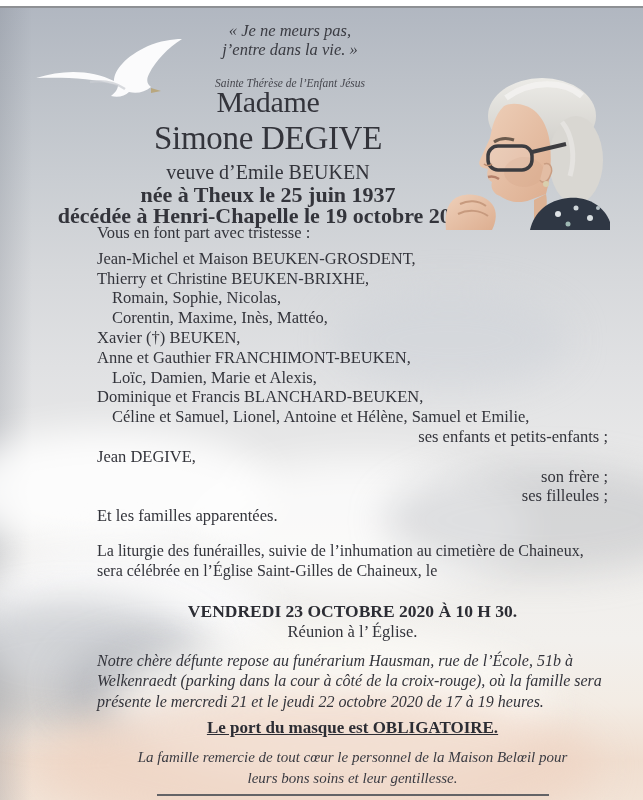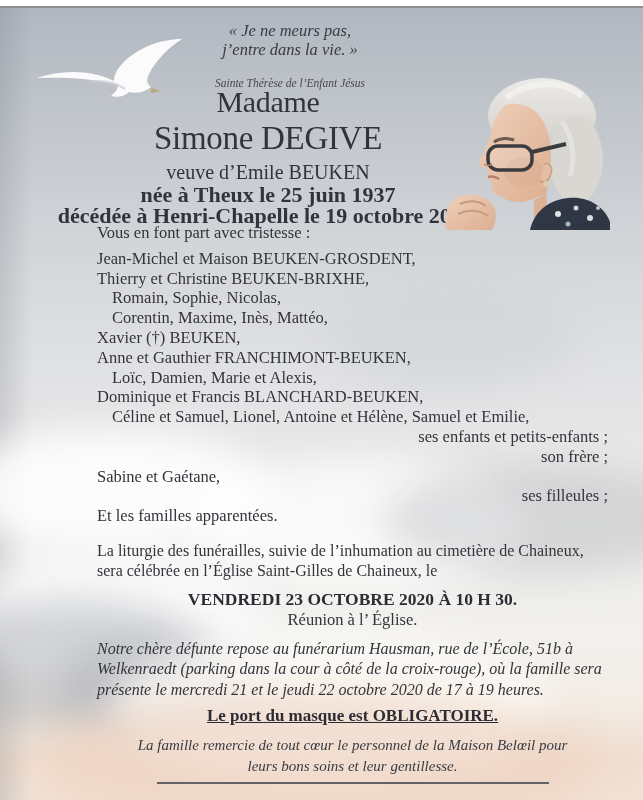--- a/index.html
+++ b/index.html
@@ -50,21 +50,21 @@
   .t-birth, .t-death { font-size:22px; line-height:21px;font-weight:bold; }
 
   .portrait { position:absolute; left:438px; top:72px; width:172px; height:158px; z-index:4; }
 
   .body { position:absolute; top:223px; left:97px; width:511px; z-index:4;
     font-size:16.5px; line-height:19.8px; }
   .intro { margin-bottom:6px; }
   .ln.indent { padding-left:15px; }
   .ln.right  { text-align:right; }
   .para { margin-top:15px; font-size:16px; line-height:20.5px; }
-  .date { margin-top:6px; text-align:center; font-weight:bold; font-size:17.5px;
+  .date { margin-top:18px; text-align:center; font-weight:bold; font-size:17.5px;
     line-height:22px; color:#2c2d34; }
   .meet { text-align:center; font-size:16.5px; line-height:20px; }
   .para2 { margin-top:9px; font-size:16px; line-height:20.5px;font-style:italic; }
   .mask { margin-top:5px; text-align:center; font-weight:bold; font-size:17px;
     line-height:22px; color:#2c2d34;text-decoration:underline; }
   .thanks { margin:8px auto 0; max-width:440px; text-align:center;
     font-style:italic; font-size:15px; line-height:21px; color:#3a3b42; }
   .rule { width:392px; margin:5px auto 3px; border-top:2px solid #636366; }
 </style>
 </head>
@@ -151,22 +151,22 @@
     <div class="ln">Jean-Michel et Maison BEUKEN-GROSDENT,</div>
     <div class="ln">Thierry et Christine BEUKEN-BRIXHE,</div>
     <div class="ln indent">Romain, Sophie, Nicolas,</div>
     <div class="ln indent">Corentin, Maxime, Inès, Mattéo,</div>
     <div class="ln">Xavier (†) BEUKEN,</div>
     <div class="ln">Anne et Gauthier FRANCHIMONT-BEUKEN,</div>
     <div class="ln indent">Loïc, Damien, Marie et Alexis,</div>
     <div class="ln">Dominique et Francis BLANCHARD-BEUKEN,</div>
     <div class="ln indent">Céline et Samuel, Lionel, Antoine et Hélène, Samuel et Emilie,</div>
     <div class="ln right">ses enfants et petits-enfants ;</div>
+    <div class="ln">Jean DEGIVE,</div>
     <div class="ln right">son frère ;</div>
-    <div class="ln">Sabine et Gaétane,</div>
     <div class="ln right">ses filleules ;</div>
     <div class="ln">Et les familles apparentées.</div>
 
     <p class="para">La liturgie des funérailles, suivie de l’inhumation au cimetière de Chaineux, sera célébrée en l’Église Saint-Gilles de Chaineux, le</p>
     <div class="date">VENDREDI 23 OCTOBRE 2020 À 10 H 30.</div>
     <div class="meet">Réunion à l’ Église.</div>
 
     <p class="para2">Notre chère défunte repose au funérarium Hausman, rue de l’École, 51b à Welkenraedt (parking dans la cour à côté de la croix-rouge), où la famille sera présente le mercredi 21 et le jeudi 22 octobre 2020 de 17 à 19 heures.</p>
     <div class="mask">Le port du masque est OBLIGATOIRE.</div>
 

